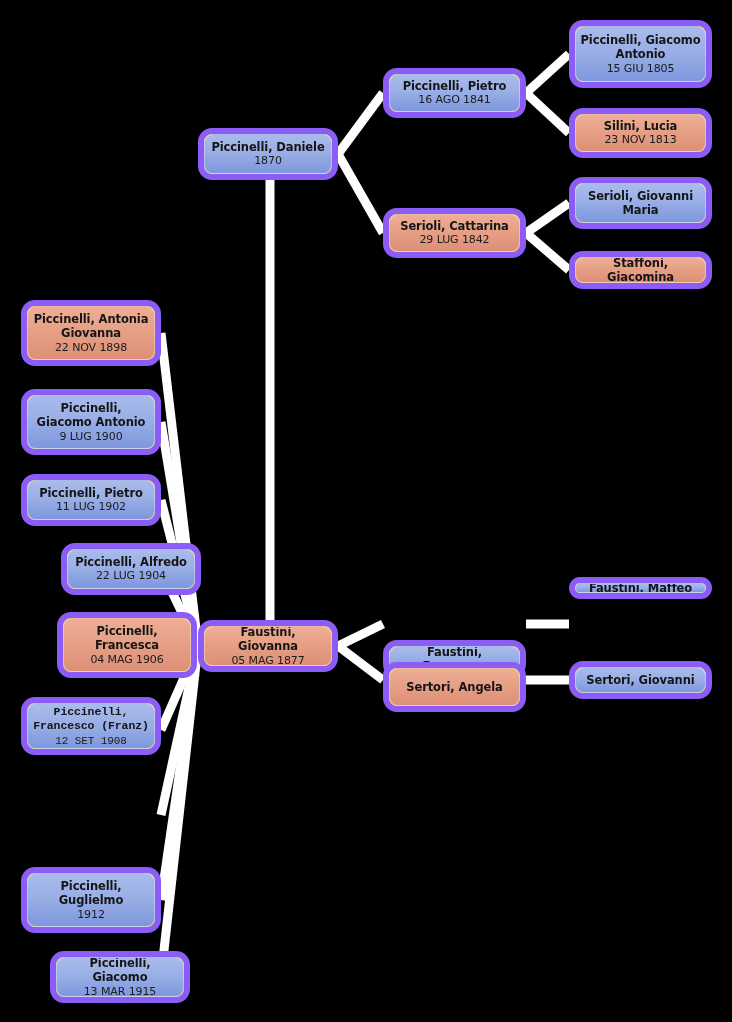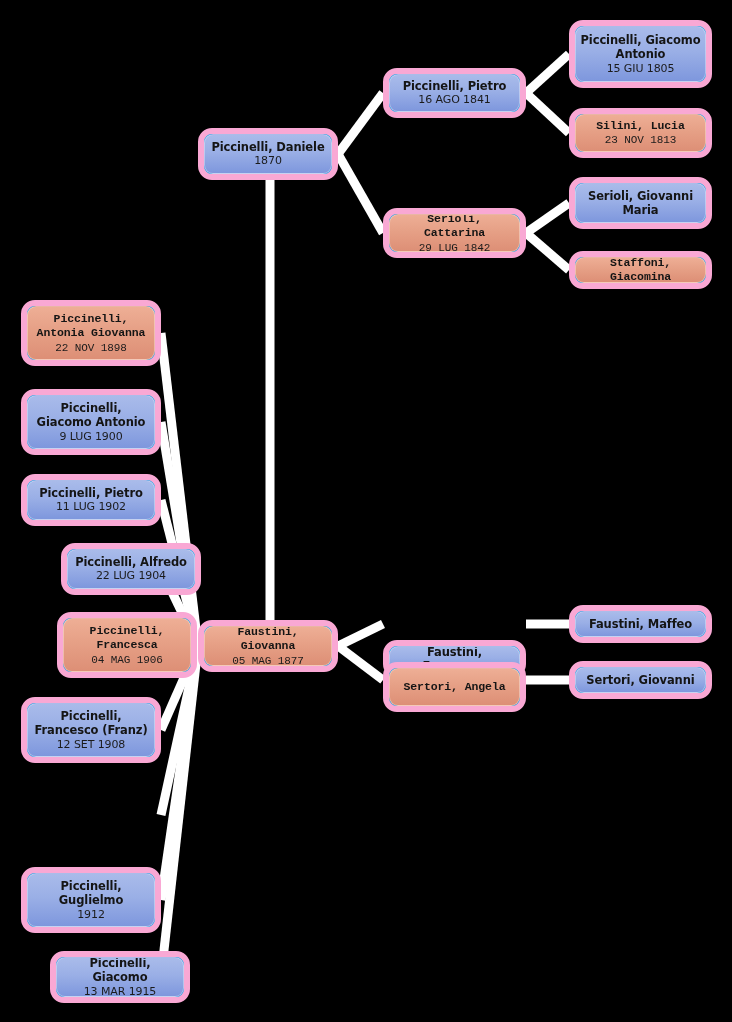--- a/index.html
+++ b/index.html
@@ -22,23 +22,23 @@
     position: absolute;
     left: 0;
     top: 0;
     width: 732px;
     height: 1022px;
     pointer-events: none;
   }
   .node {
     position: absolute;
     box-sizing: border-box;
-    border: 6px solid #f9a8d4;
+    border: 6px solid #8b5cf6;
     border-radius: 14px;
-    background: #0ea5e9;
+    background: #fde047;
     z-index: 3;
   }
   .node .inner {
     box-sizing: border-box;
     width: 100%;
     height: 100%;
     border-radius: 9px;
     border: 1px solid rgba(255,255,255,0.35);
     display: flex;
     flex-direction: column;
@@ -46,21 +46,20 @@
     justify-content: center;
     text-align: center;
     padding: 2px 4px;
     overflow: hidden;
   }
   .node.male .inner {
     background: linear-gradient(to bottom, #a9bbea 0%, #9aafe6 45%, #7e97dd 100%);
   }
   .node.female .inner {
     background: linear-gradient(to bottom, #eeae95 0%, #e6a086 45%, #dd8f76 100%);
-    font-family: Liberation Mono, monospace;
   }
   .node .name {
     font-size: 11.5px;
     font-weight: bold;
     color: #151515;
     line-height: 14.5px;
     letter-spacing: -0.1px;
   }
   .node .date {
     font-size: 11px;
@@ -146,21 +145,21 @@
     <div class="node male" style="left: 383px; top: 605px; width: 143px; height: 38px; margin-top: 35px;">
       <div class="inner">
         <div class="name">Faustini, Francesco</div>
       </div>
     </div>
     <div class="node female" style="left: 383px; top: 662px; width: 143px; height: 50px;">
       <div class="inner">
         <div class="name">Sertori, Angela</div>
       </div>
     </div>
-    <div class="node male" style="left: 569px; top: 605px; width: 143px; height: 38px;">
+    <div class="node male" style="left: 569px; top: 577px; width: 143px; height: 22px;">
       <div class="inner">
         <div class="name">Faustini, Maffeo</div>
       </div>
     </div>
     <div class="node male" style="left: 569px; top: 661px; width: 143px; height: 38px;">
       <div class="inner">
         <div class="name">Sertori, Giovanni</div>
       </div>
     </div>
     <div class="node female" style="left: 21px; top: 300px; width: 140px; height: 66px;">
@@ -186,21 +185,21 @@
         <div class="name">Piccinelli, Alfredo</div>
         <div class="date">22 LUG 1904</div>
       </div>
     </div>
     <div class="node female" style="left: 21px; top: 612px; width: 140px; height: 66px; margin-left: 36px;">
       <div class="inner">
         <div class="name">Piccinelli, Francesca</div>
         <div class="date">04 MAG 1906</div>
       </div>
     </div>
-    <div class="node male" style="left: 21px; top: 697px; width: 140px; height: 66px;">
+    <div class="node male" style="left: 21px; top: 697px; width: 140px; height: 58px; font-family: Liberation Mono, monospace;">
       <div class="inner">
         <div class="name">Piccinelli, Francesco (Franz)</div>
         <div class="date">12 SET 1908</div>
       </div>
     </div>
     <div class="node male" style="left: 21px; top: 867px; width: 140px; height: 66px;">
       <div class="inner">
         <div class="name">Piccinelli, Guglielmo</div>
         <div class="date">1912</div>
       </div>

